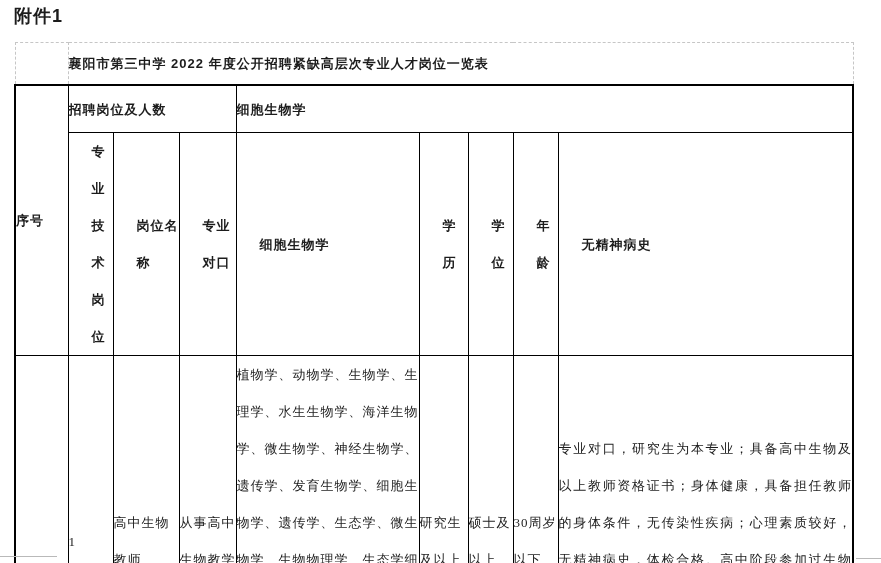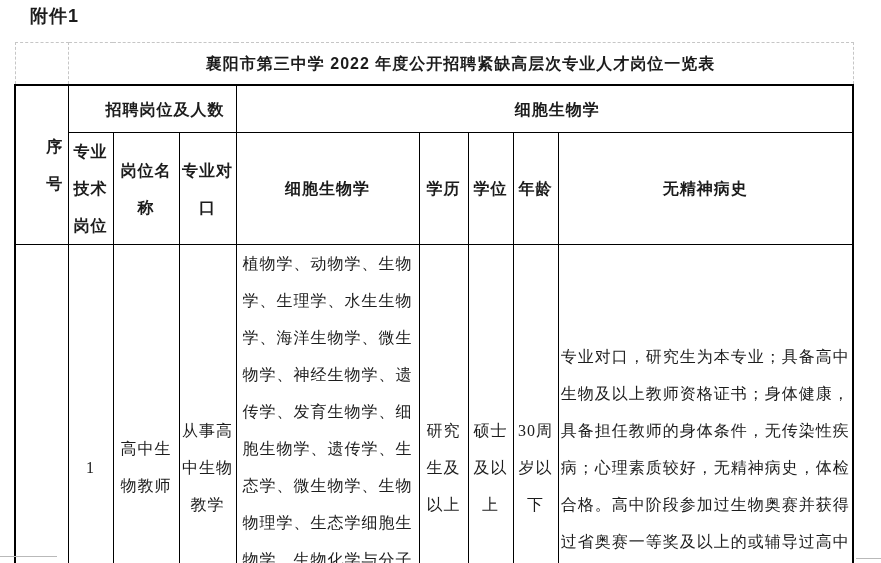--- a/index.html
+++ b/index.html
@@ -10,59 +10,58 @@
   html,body{margin:0;padding:0;}
   body{
     width:881px;height:563px;
     background:#ffffff;
     position:relative;
     overflow:hidden;
     font-family:"Liberation Serif", serif;
     color:var(--text);
   }
   .attachment{
-    position:absolute;left:30px;top:4px;
+    position:absolute;left:14px;top:4px;
     font-size:18px;font-weight:bold;
     font-family:"Liberation Sans", sans-serif;
     letter-spacing:1px;
   }
   .tbl{
     position:absolute;left:14px;top:42px;
     width:838px;
     border-collapse:collapse;
     table-layout:fixed;
   }
   .tbl td{
     border:1px solid var(--table_border);
     padding:0;
-    text-align:center;
     vertical-align:middle;
-    font-size:16px;
+    font-size:13px;
     letter-spacing:1px;
     line-height:37px;
     word-break:break-all;
   }
   
   .row-title td{
     border:1px dashed var(--title_border);
     height:41px;
   }
   .cell-title{
     font-size:19px;font-weight:bold;
     font-family:"Liberation Sans", sans-serif;
     letter-spacing:1px;
     line-height:1.2;
   }
   .hdr{
     font-weight:bold;
     font-family:"Liberation Sans", sans-serif;
     line-height:20px;
   }
-  .row-h1 td{height:46px;border-top-width:2px;padding-left:26px;}
-  .row-h2 td{height:43px;}
+  .row-h1 td{height:46px;border-top-width:2px;}
+  .row-h2 td{height:43px;padding-left:23px;}
   .row-body td{height:369px;border-bottom-width:2px;}
   .b-left2{border-left-width:2px !important;font-family:Liberation Serif, serif;}
   .b-right2{border-right-width:2px !important;}
   .cell-majors{
     text-align:justify;
     padding:0 5px;
   }
   .cell-other{
     text-align:justify;
     padding:0 10px;

